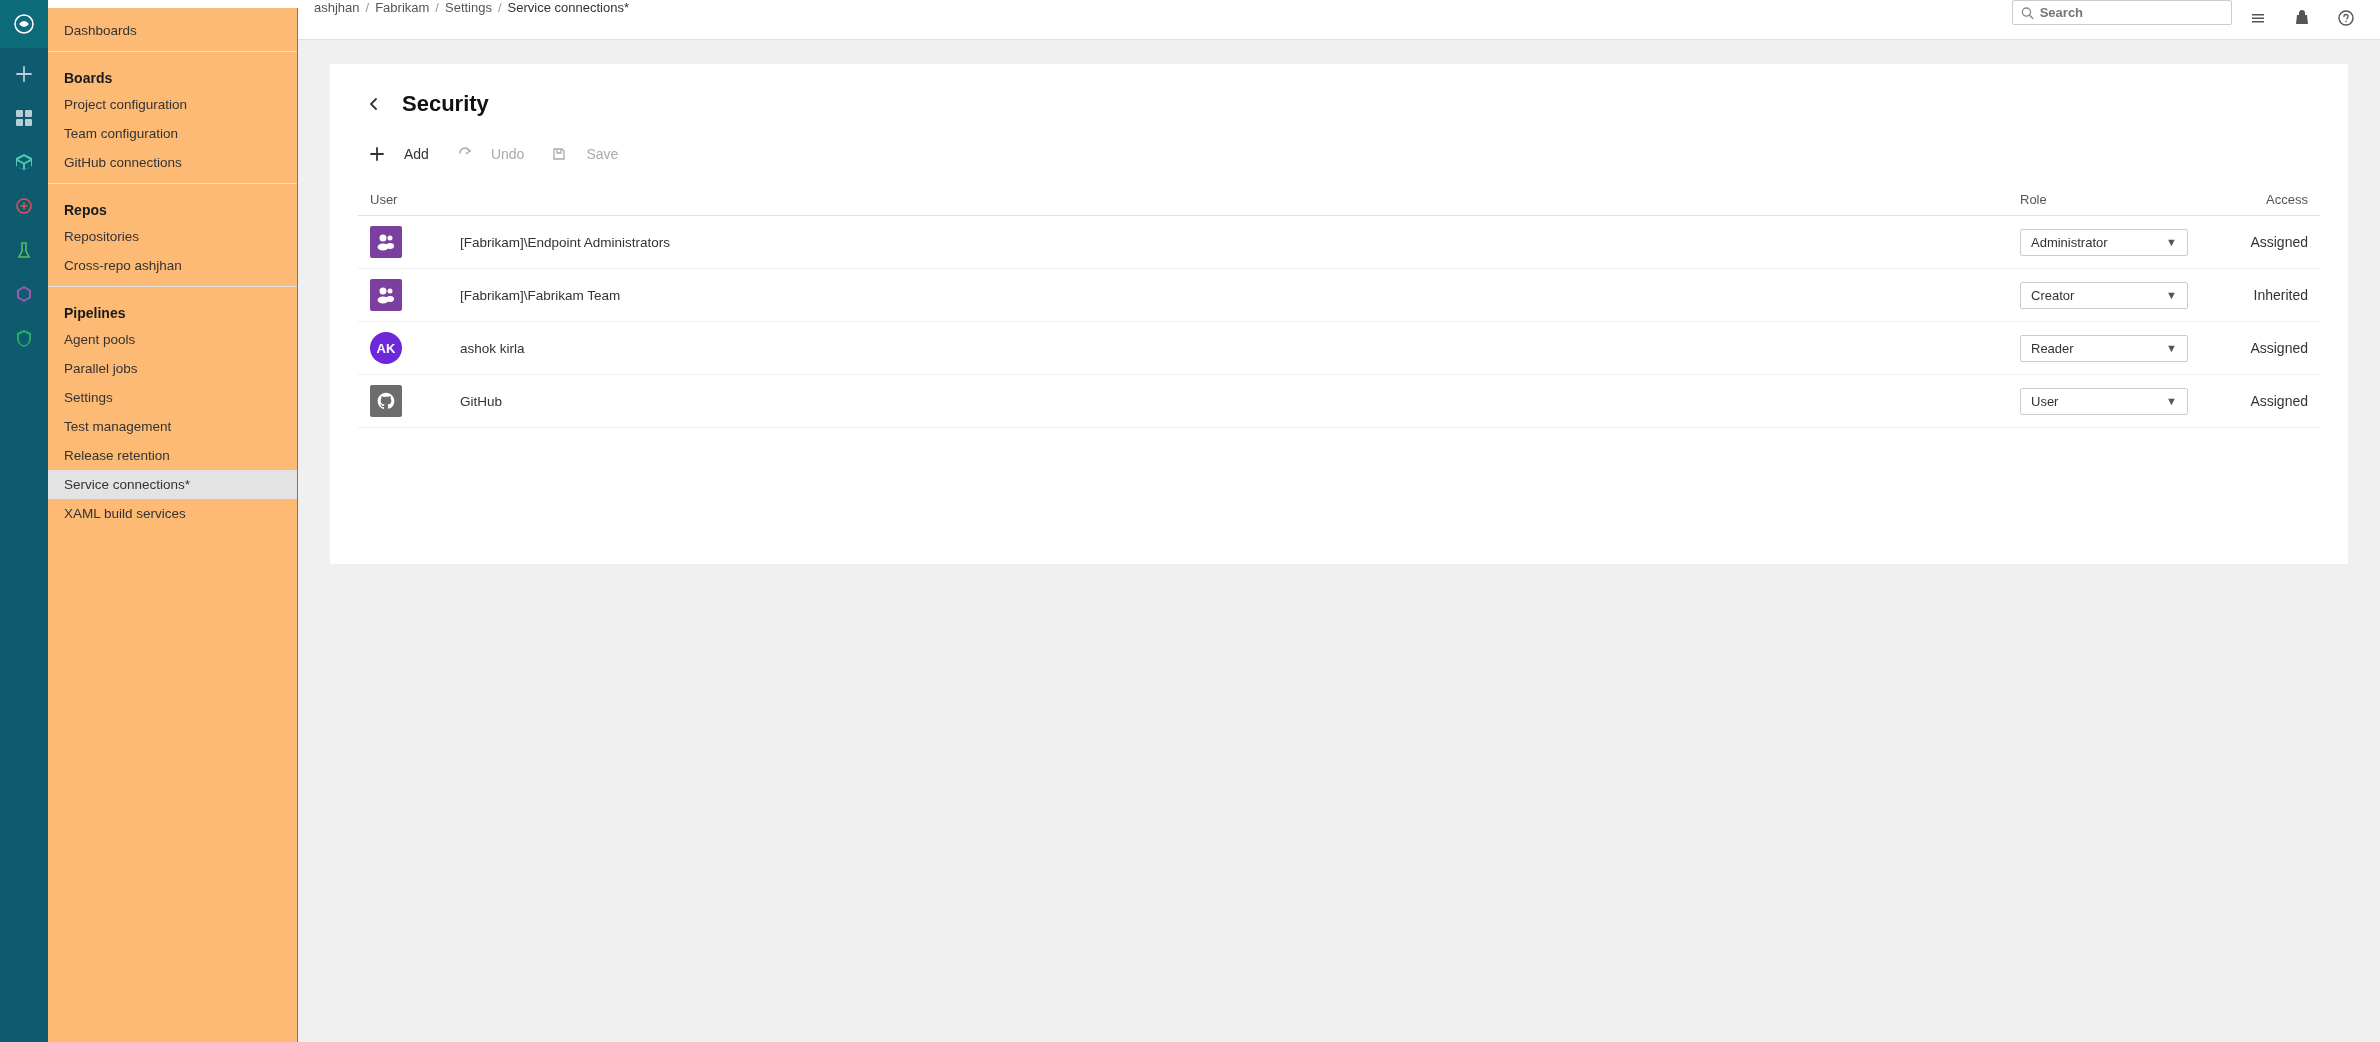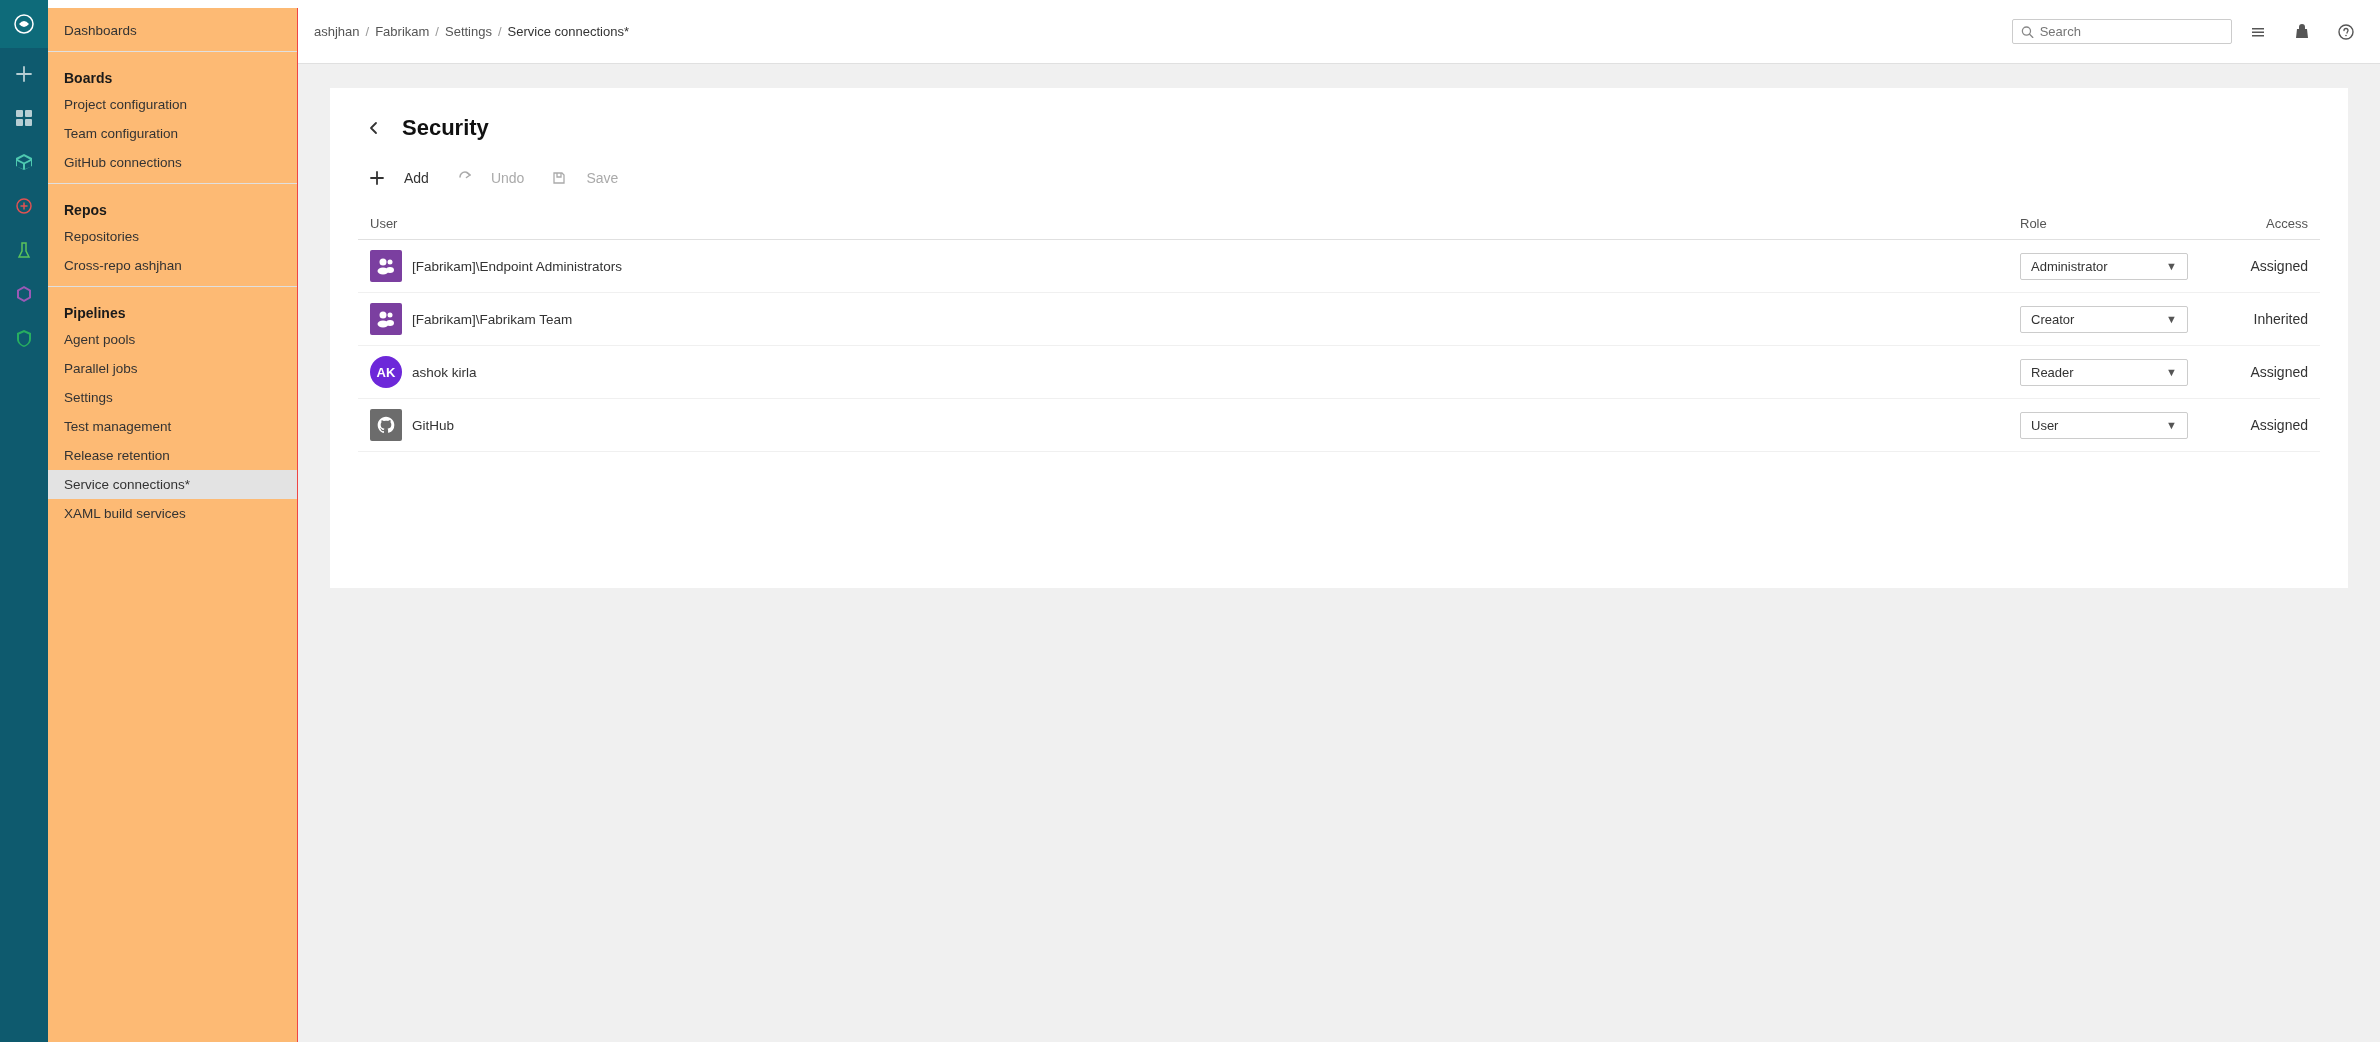--- a/index.html
+++ b/index.html
@@ -71,25 +71,25 @@
     
     .main {
       flex: 1;
       display: flex;
       flex-direction: column;
       overflow: hidden;
     }
 
     
     .topbar {
-      height: 64px;
+      height: 40px;
       background: #fff;
       border-bottom: 1px solid #e0e0e0;
       display: flex;
-      align-items: center;
+      align-items: flex-start;
       padding: 0 16px;
       gap: 8px;
       flex-shrink: 0;
     }
     .breadcrumb {
       display: flex;
       align-items: center;
       gap: 6px;
       font-size: 13px;
       color: #555;
@@ -107,20 +107,21 @@
       width: 220px;
       gap: 6px;
       background: #fff;
     }
     .search-box input {
       border: none;
       outline: none;
       font-size: 13px;
       width: 100%;
       color: #333;
+      font-weight: bold;
     }
     .topbar-actions {
       display: flex;
       align-items: center;
       gap: 8px;
     }
     .topbar-icon-btn {
       width: 36px;
       height: 36px;
       display: flex;
@@ -231,20 +232,21 @@
     .avatar-ak {
       background: #6d28d9;
       color: white;
       font-size: 13px;
       font-weight: 600;
       border-radius: 50%;
     }
     .user-name {
       font-size: 13.5px;
       color: #333;
+      margin-left: 48px;
     }
     .role-dropdown {
       display: flex;
       align-items: center;
       justify-content: space-between;
       width: 168px;
       padding: 5px 10px;
       border: 1px solid #ccc;
       border-radius: 2px;
       font-size: 13px;

